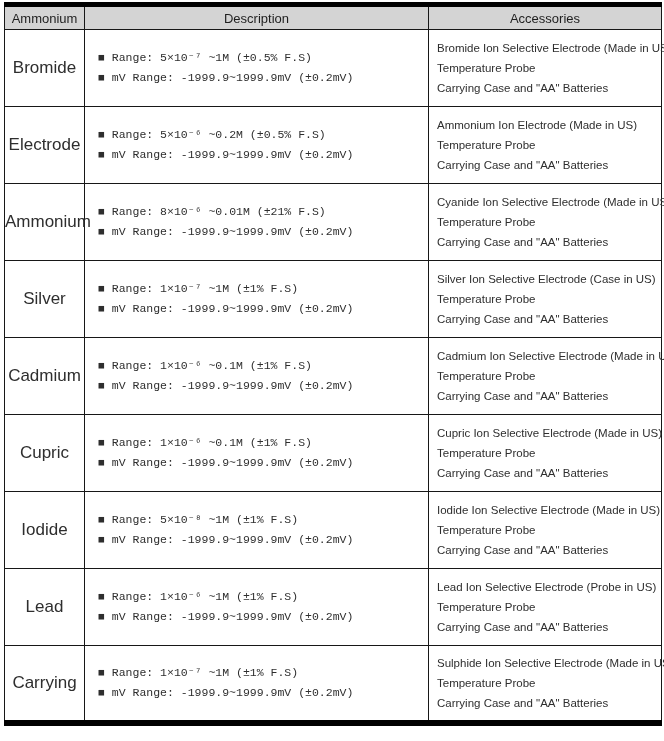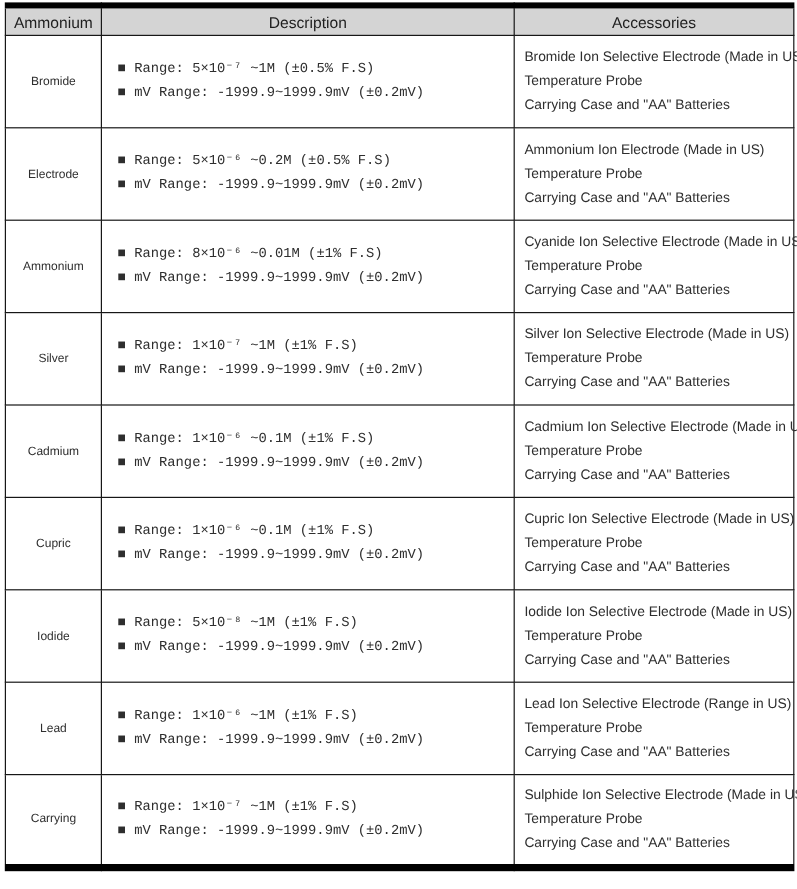--- a/index.html
+++ b/index.html
@@ -37,21 +37,21 @@
     text-align: center;
     color: #1e1e1e;
   }
   col.c-param { width: 80px; }
   col.c-desc  { width: 344px; }
   col.c-acc   { width: 233px; }
   tbody tr { height: 77px; }
   td.param {
     text-align: center;
     vertical-align: middle;
-    font-size: 10px;
+    font-size: 17px;
   }
   td.desc {
     vertical-align: middle;
     font-size: 11.5px;
     font-family: Liberation Mono, monospace;
   }
   td.desc .line {
     padding-left: 13px;
     line-height: 20px;
     white-space: nowrap;
@@ -104,37 +104,37 @@
         </td>
         <td class="acc">
           <div class="line">Ammonium Ion Electrode (Made in US)</div>
           <div class="line">Temperature Probe</div>
           <div class="line">Carrying Case and "AA" Batteries</div>
         </td>
       </tr>
       <tr>
         <td class="param">Ammonium</td>
         <td class="desc">
-          <div class="line">■ Range: 8×10⁻⁶ ~0.01M (±1% F.S)</div>
+          <div class="line">■ Range: 8×10⁻⁶ ~0.01M (±21% F.S)</div>
           <div class="line">■ mV Range: -1999.9~1999.9mV (±0.2mV)</div>
         </td>
         <td class="acc">
           <div class="line">Cyanide Ion Selective Electrode (Made in US)</div>
           <div class="line">Temperature Probe</div>
           <div class="line">Carrying Case and "AA" Batteries</div>
         </td>
       </tr>
       <tr>
         <td class="param">Silver</td>
         <td class="desc">
           <div class="line">■ Range: 1×10⁻⁷ ~1M (±1% F.S)</div>
           <div class="line">■ mV Range: -1999.9~1999.9mV (±0.2mV)</div>
         </td>
         <td class="acc">
-          <div class="line">Silver Ion Selective Electrode (Made in US)</div>
+          <div class="line">Silver Ion Selective Electrode (Case in US)</div>
           <div class="line">Temperature Probe</div>
           <div class="line">Carrying Case and "AA" Batteries</div>
         </td>
       </tr>
       <tr>
         <td class="param">Cadmium</td>
         <td class="desc">
           <div class="line">■ Range: 1×10⁻⁶ ~0.1M (±1% F.S)</div>
           <div class="line">■ mV Range: -1999.9~1999.9mV (±0.2mV)</div>
         </td>
@@ -168,21 +168,21 @@
           <div class="line">Carrying Case and "AA" Batteries</div>
         </td>
       </tr>
       <tr>
         <td class="param">Lead</td>
         <td class="desc">
           <div class="line">■ Range: 1×10⁻⁶ ~1M (±1% F.S)</div>
           <div class="line">■ mV Range: -1999.9~1999.9mV (±0.2mV)</div>
         </td>
         <td class="acc">
-          <div class="line">Lead Ion Selective Electrode (Range in US)</div>
+          <div class="line">Lead Ion Selective Electrode (Probe in US)</div>
           <div class="line">Temperature Probe</div>
           <div class="line">Carrying Case and "AA" Batteries</div>
         </td>
       </tr>
       <tr>
         <td class="param">Carrying</td>
         <td class="desc">
           <div class="line">■ Range: 1×10⁻⁷ ~1M (±1% F.S)</div>
           <div class="line">■ mV Range: -1999.9~1999.9mV (±0.2mV)</div>
         </td>

